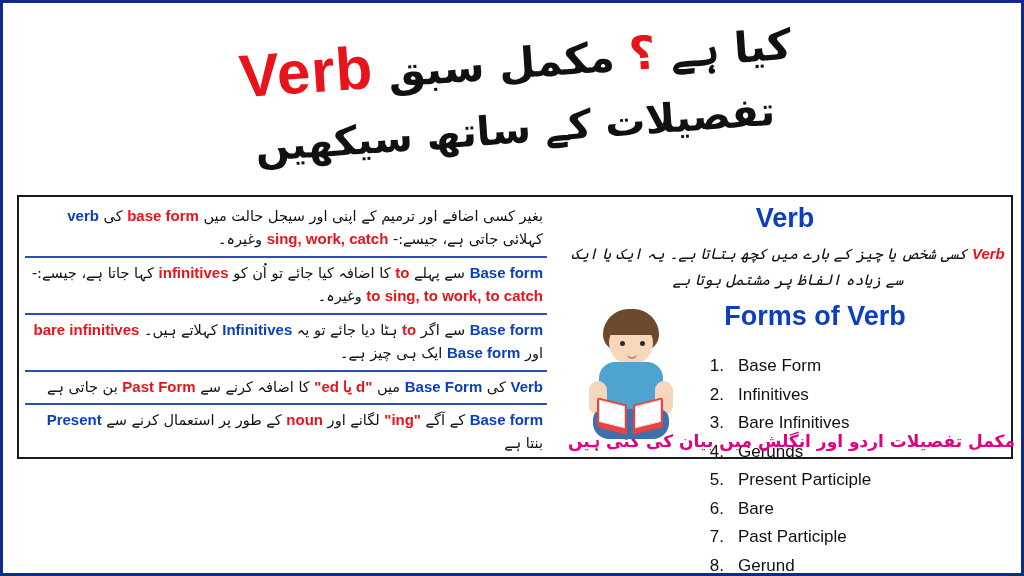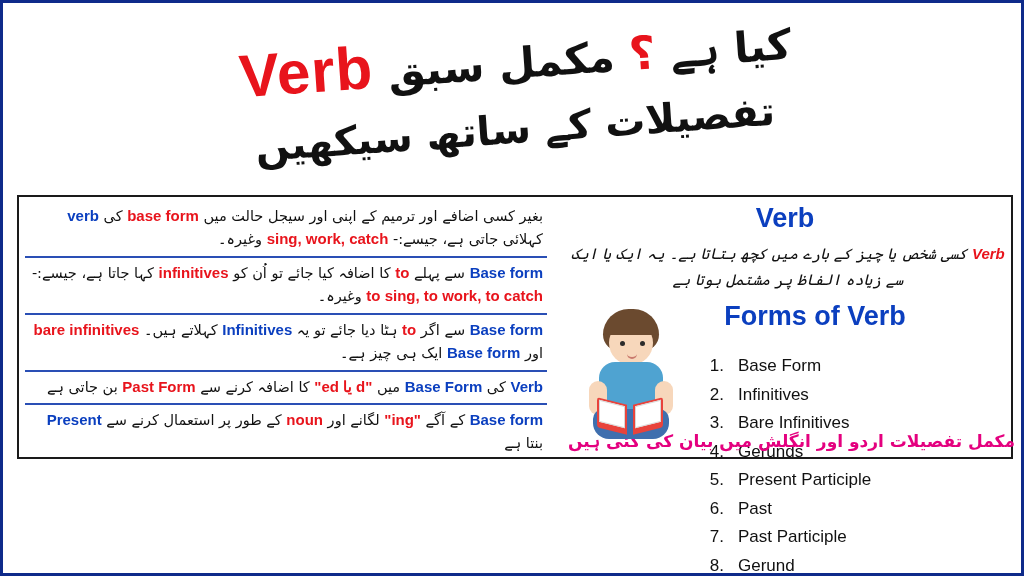--- a/index.html
+++ b/index.html
@@ -335,21 +335,21 @@
     <div class="right-col">
       <div class="rc-heading">Verb</div>
       <div class="rc-urdu"><span class="en-red">Verb</span> کسی شخص یا چیز کے بارے میں کچھ بتاتا ہے۔ یہ ایک یا ایک سے زیادہ الفاظ پر مشتمل ہوتا ہے</div>
       <div class="rc-forms-title">Forms of Verb</div>
       <ul class="forms-list">
         <li><span class="num">1.</span><span>Base Form</span></li>
         <li><span class="num">2.</span><span>Infinitives</span></li>
         <li><span class="num">3.</span><span>Bare Infinitives</span></li>
         <li><span class="num">4.</span><span>Gerunds</span></li>
         <li><span class="num">5.</span><span>Present Participle</span></li>
-        <li><span class="num">6.</span><span>Past</span></li>
+        <li><span class="num">6.</span><span>Bare</span></li>
         <li><span class="num">7.</span><span>Past Participle</span></li>
         <li><span class="num">8.</span><span>Gerund</span></li>
       </ul>
       <div class="rc-footer">مکمل تفصیلات اردو اور انگلش میں بیان کی گئی ہیں</div>
     </div>
 
     <div class="boy">
       <div class="hair"></div>
       <div class="face"></div>
       <div class="fringe"></div>

